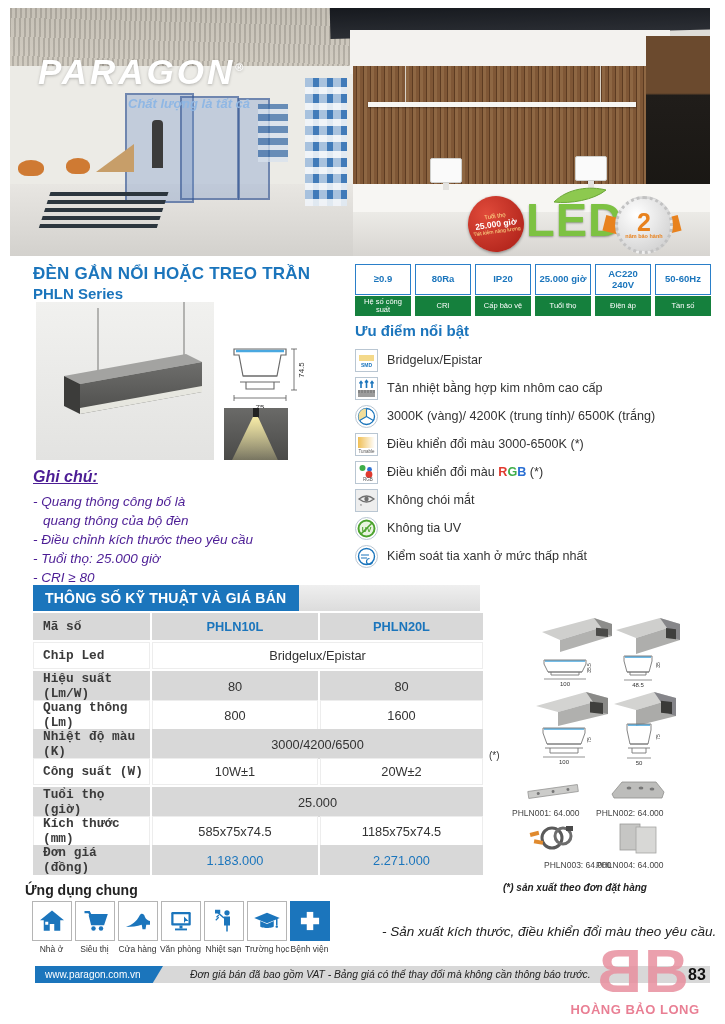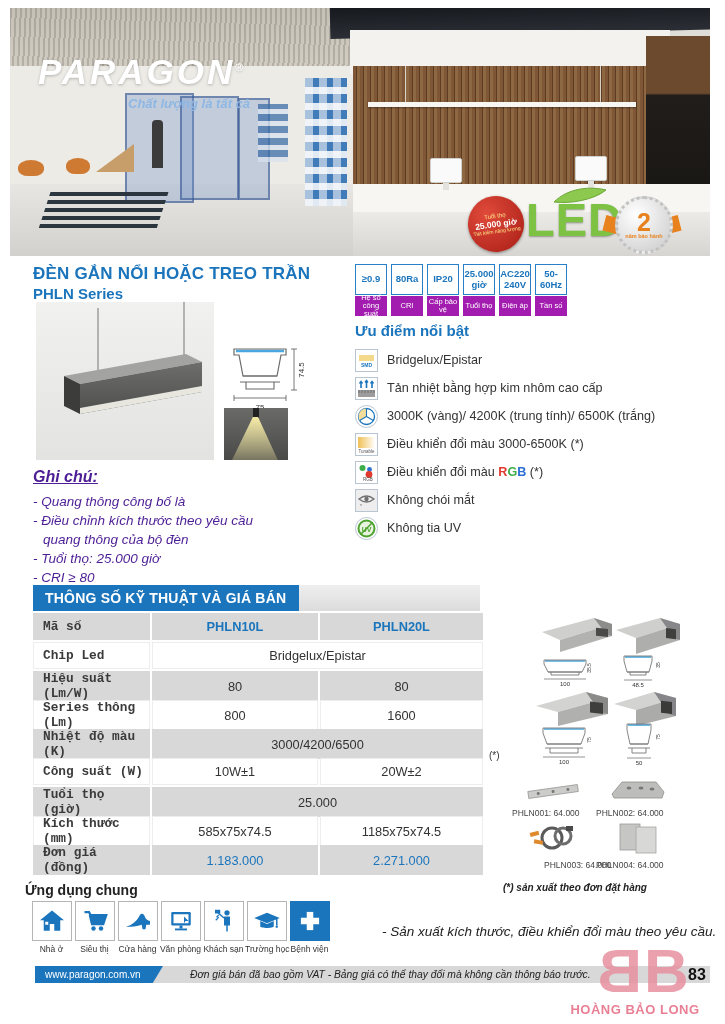--- a/index.html
+++ b/index.html
@@ -67,25 +67,25 @@
   .beamcone{left:6px;top:9px;width:52px;height:43px;
     clip-path:polygon(44% 0,54% 0,92% 100%,4% 100%);
     background:linear-gradient(rgba(255,243,170,.95),rgba(255,243,170,.25));}
   .notes{left:33px;top:468px;width:310px;font-style:italic;color:#4c1d95;}
   .notes .nh{font-size:16px;font-weight:bold;text-decoration:underline;margin-bottom:6px;}
   .notes .nl{font-size:13.5px;line-height:19px;}
   .notes .ind{padding-left:10px;}
 
   
   .badges{left:355px;top:264px;width:362px;display:flex;gap:4px;}
-  .badge{width:32px;}
+  .badge{width:56px;}
   .badge .bv{height:29px;border:1px solid #2a7fc9;background:#fff;color:#1b75bc;font-weight:bold;
     font-size:9.5px;display:flex;align-items:center;justify-content:center;text-align:center;line-height:1.15;}
-  .badge .bl{height:18px;background:#a21caf;color:#fff;font-size:7.5px;display:flex;align-items:center;
-    justify-content:center;text-align:center;line-height:1.05;margin-top:1px;padding:1px 0;}
+  .badge .bl{height:18px;background:#15803d;color:#fff;font-size:7.5px;display:flex;align-items:center;
+    justify-content:center;text-align:center;line-height:1.05;margin-top:1px;padding:1px 8px;}
 
   
   .feathead{left:355px;top:322px;font-size:15px;font-weight:bold;color:#1b75bc;}
   .feats{left:355px;top:346px;width:365px;}
   .feat{display:flex;align-items:center;height:28px;gap:9px;}
   .ficon{width:21px;height:21px;flex:0 0 21px;border:1px solid #b9c6d2;background:#fff;
     display:flex;align-items:center;justify-content:center;overflow:hidden;}
   .ftext{font-size:12.6px;color:#333;white-space:nowrap;}
   .rgb-r{color:#e03a2f;font-weight:bold;}
   .rgb-g{color:#3eae49;font-weight:bold;}
@@ -252,22 +252,22 @@
   </svg>
 
   <div class="abs beambox">
     <div class="abs beamstub"></div>
     <div class="abs beamcone"></div>
   </div>
 
   <div class="abs notes">
     <div class="nh">Ghi chú:</div>
     <div class="nl">- Quang thông công bố là</div>
+    <div class="nl ind">quang thông của bộ đèn</div>
     <div class="nl">- Điều chỉnh kích thước theo yêu cầu</div>
-    <div class="nl ind">quang thông của bộ đèn</div>
     <div class="nl">- Tuổi thọ: 25.000 giờ</div>
     <div class="nl">- CRI ≥ 80</div>
   </div>
 
   <div class="abs feathead">Ưu điểm nổi bật</div>
   <div class="abs feats">
     <div class="feat">
       <span class="ficon">
         <svg width="19" height="19" viewBox="0 0 19 19">
             <rect x="2" y="4" width="15" height="6" fill="#f4d98a"></rect>
@@ -337,20 +337,30 @@
     <div class="feat">
       <span class="ficon" style="border-radius:50%;">
         <svg width="19" height="19" viewBox="0 0 19 19">
             <circle cx="9.5" cy="9.5" r="8" fill="#e9f4e0" stroke="#4ca32e" stroke-width="2"></circle>
             <text x="9.5" y="12.5" font-size="7" text-anchor="middle" fill="#4ca32e" font-weight="bold">UV</text>
             <line x1="3.5" y1="15.5" x2="15.5" y2="3.5" stroke="#4ca32e" stroke-width="1.6"></line>
           </svg>
       </span>
       <span class="ftext">Không tia UV</span>
     </div>
+    <div class="feat">
+      <span class="ficon" style="border-radius:50%;">
+        <svg width="19" height="19" viewBox="0 0 19 19">
+            <circle cx="9.5" cy="9.5" r="8" fill="#fff" stroke="#1b75bc" stroke-width="1.4"></circle>
+            <path d="M4 8 H12 M4 11 H10" stroke="#1b75bc" stroke-width="1.2"></path>
+            <path d="M12.5 11.5 a3 3 0 1 0 3 3" fill="none" stroke="#1b75bc" stroke-width="1.2"></path>
+          </svg>
+      </span>
+      <span class="ftext">Kiểm soát tia xanh ở mức thấp nhất</span>
+    </div>
   </div>
 
   <div class="abs secbar">THÔNG SỐ KỸ THUẬT VÀ GIÁ BÁN</div>
   <div class="abs secext"></div>
 
   <div class="abs spectable">
     <div class="trow gray">
       <div class="tc tl">Mã số</div>
       <div class="tc tv modelc">PHLN10L</div>
       <div class="tc tv modelc">PHLN20L</div>
@@ -358,21 +368,21 @@
     <div class="trow white">
       <div class="tc tl">Chip Led</div>
       <div class="tc tv spanc">Bridgelux/Epistar</div>
     </div>
     <div class="trow gray">
       <div class="tc tl">Hiệu suất (Lm/W)</div>
       <div class="tc tv">80</div>
       <div class="tc tv">80</div>
     </div>
     <div class="trow white">
-      <div class="tc tl">Series thông (Lm)</div>
+      <div class="tc tl">Quang thông (Lm)</div>
       <div class="tc tv">800</div>
       <div class="tc tv">1600</div>
     </div>
     <div class="trow gray">
       <div class="tc tl">Nhiệt độ màu (K)</div>
       <div class="tc tv spanc">3000/4200/6500</div>
     </div>
     <div class="trow white">
       <div class="tc tl">Công suất (W)</div>
       <div class="tc tv">10W±1</div>
@@ -527,21 +537,21 @@
     <div class="app">
       <div class="appbox">
         <svg width="30" height="30" viewBox="0 0 40 40" fill="#1b75bc">
             <circle cx="24" cy="9" r="3.5"></circle>
             <path d="M20 14 H28 V26 H25 V34 H23 V26 H20 Z"></path>
             <line x1="20" y1="16" x2="12" y2="9" stroke="#1b75bc" stroke-width="2"></line>
             <rect x="8" y="5" width="7" height="5"></rect>
             <path d="M10 15 l3 -3 M9 19 l4 -4" stroke="#1b75bc" stroke-width="1.5"></path>
           </svg>
       </div>
-      <div class="applabel">Khách sạn</div>
+      <div class="applabel">Nhiệt sạn</div>
     </div>
     <div class="app">
       <div class="appbox">
         <svg width="30" height="30" viewBox="0 0 40 40" fill="#1b75bc">
             <polygon points="20,9 37,16 20,23 3,16"></polygon>
             <path d="M11 20 V27 C11 30 29 30 29 27 V20 L20 24 Z"></path>
             <line x1="33" y1="17" x2="33" y2="26" stroke="#1b75bc" stroke-width="2"></line>
             <circle cx="33" cy="27.5" r="1.6"></circle>
           </svg>
       </div>

